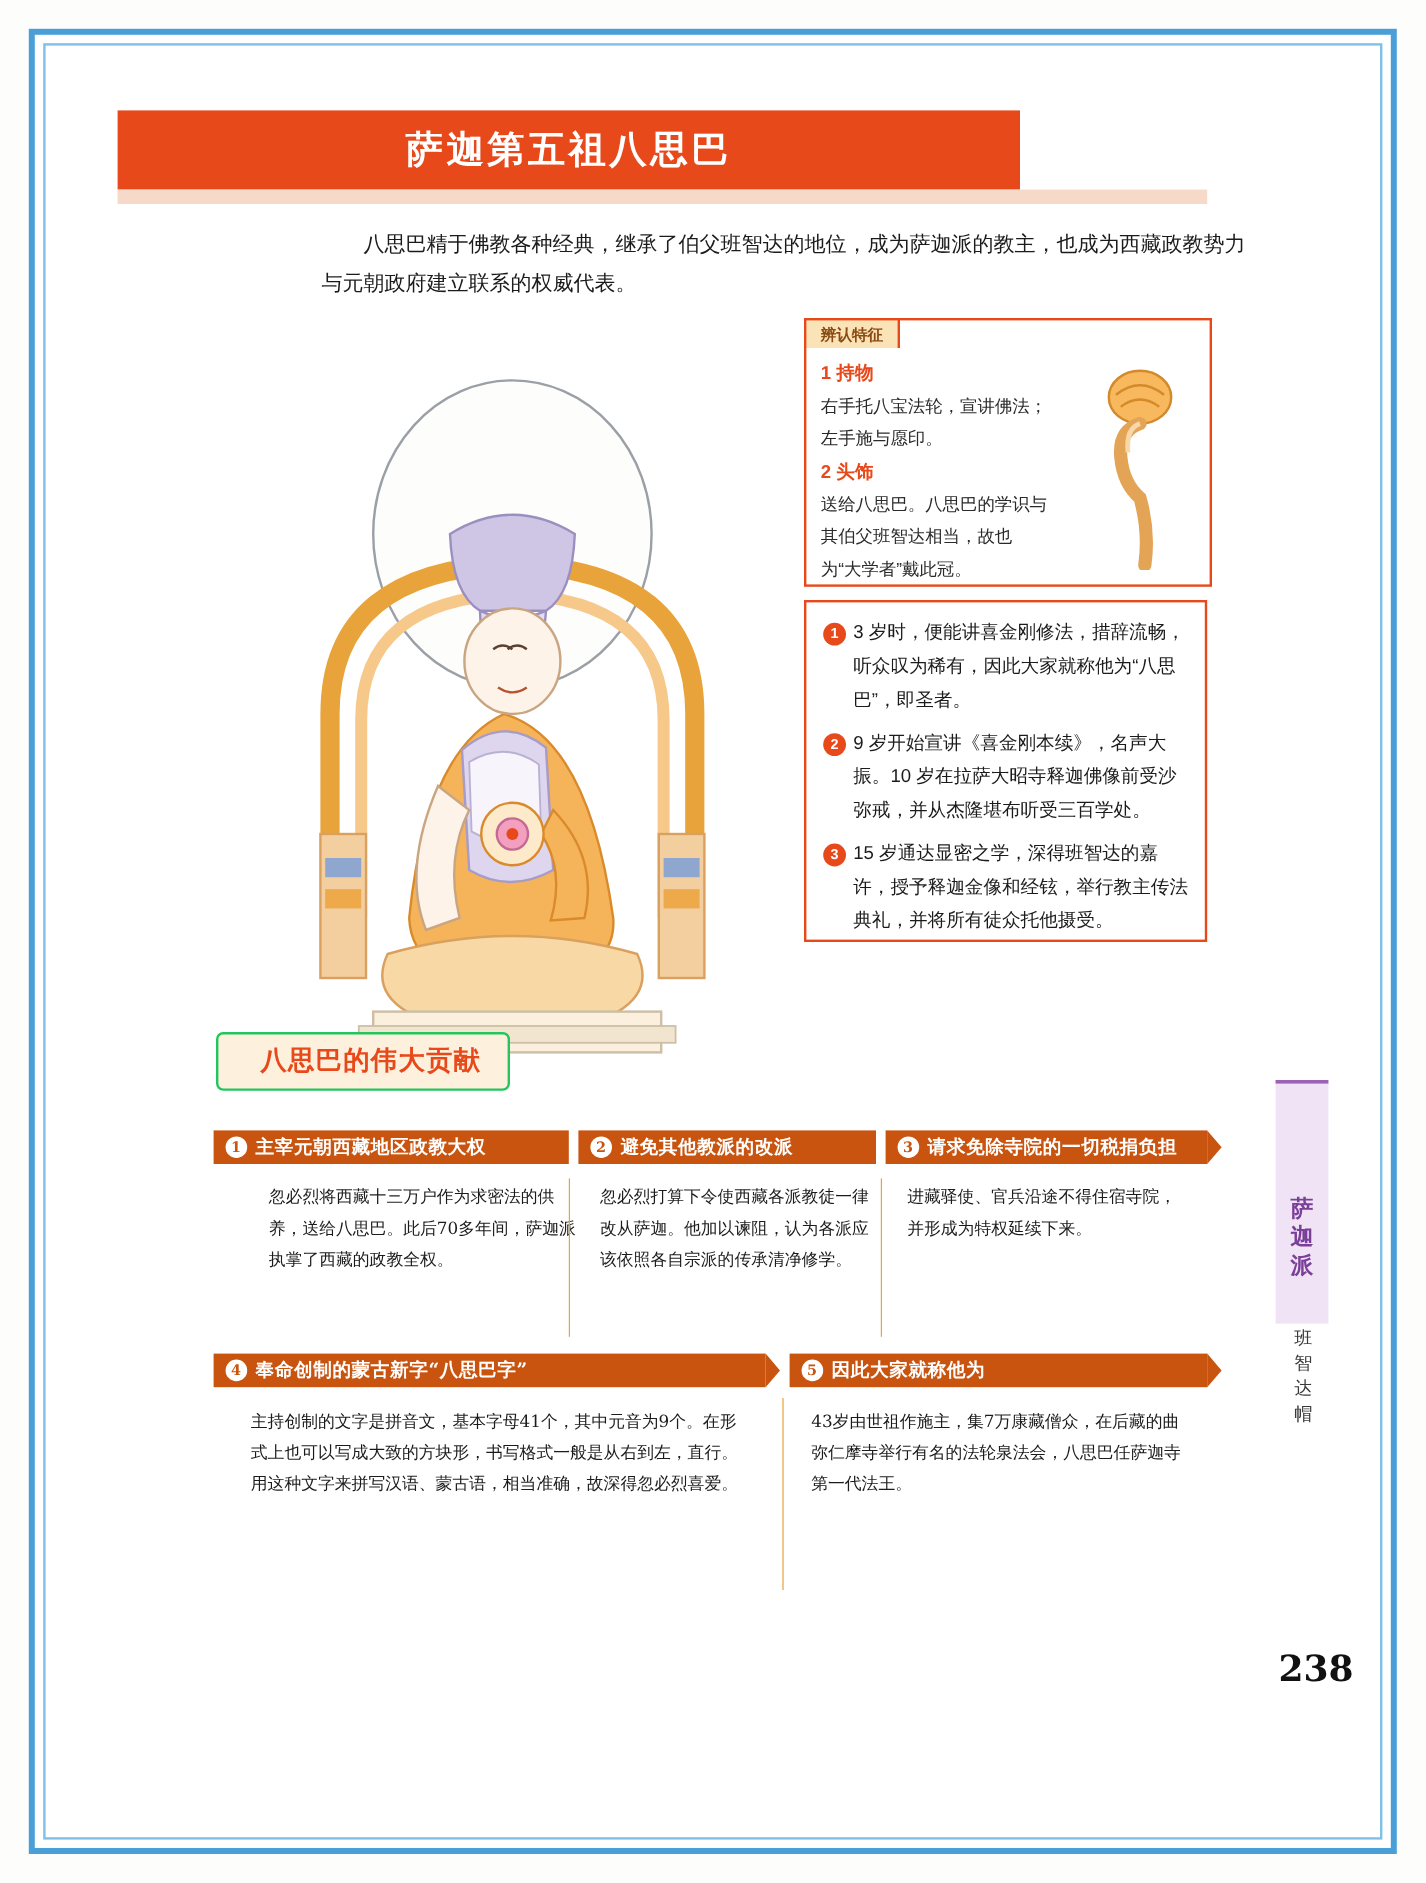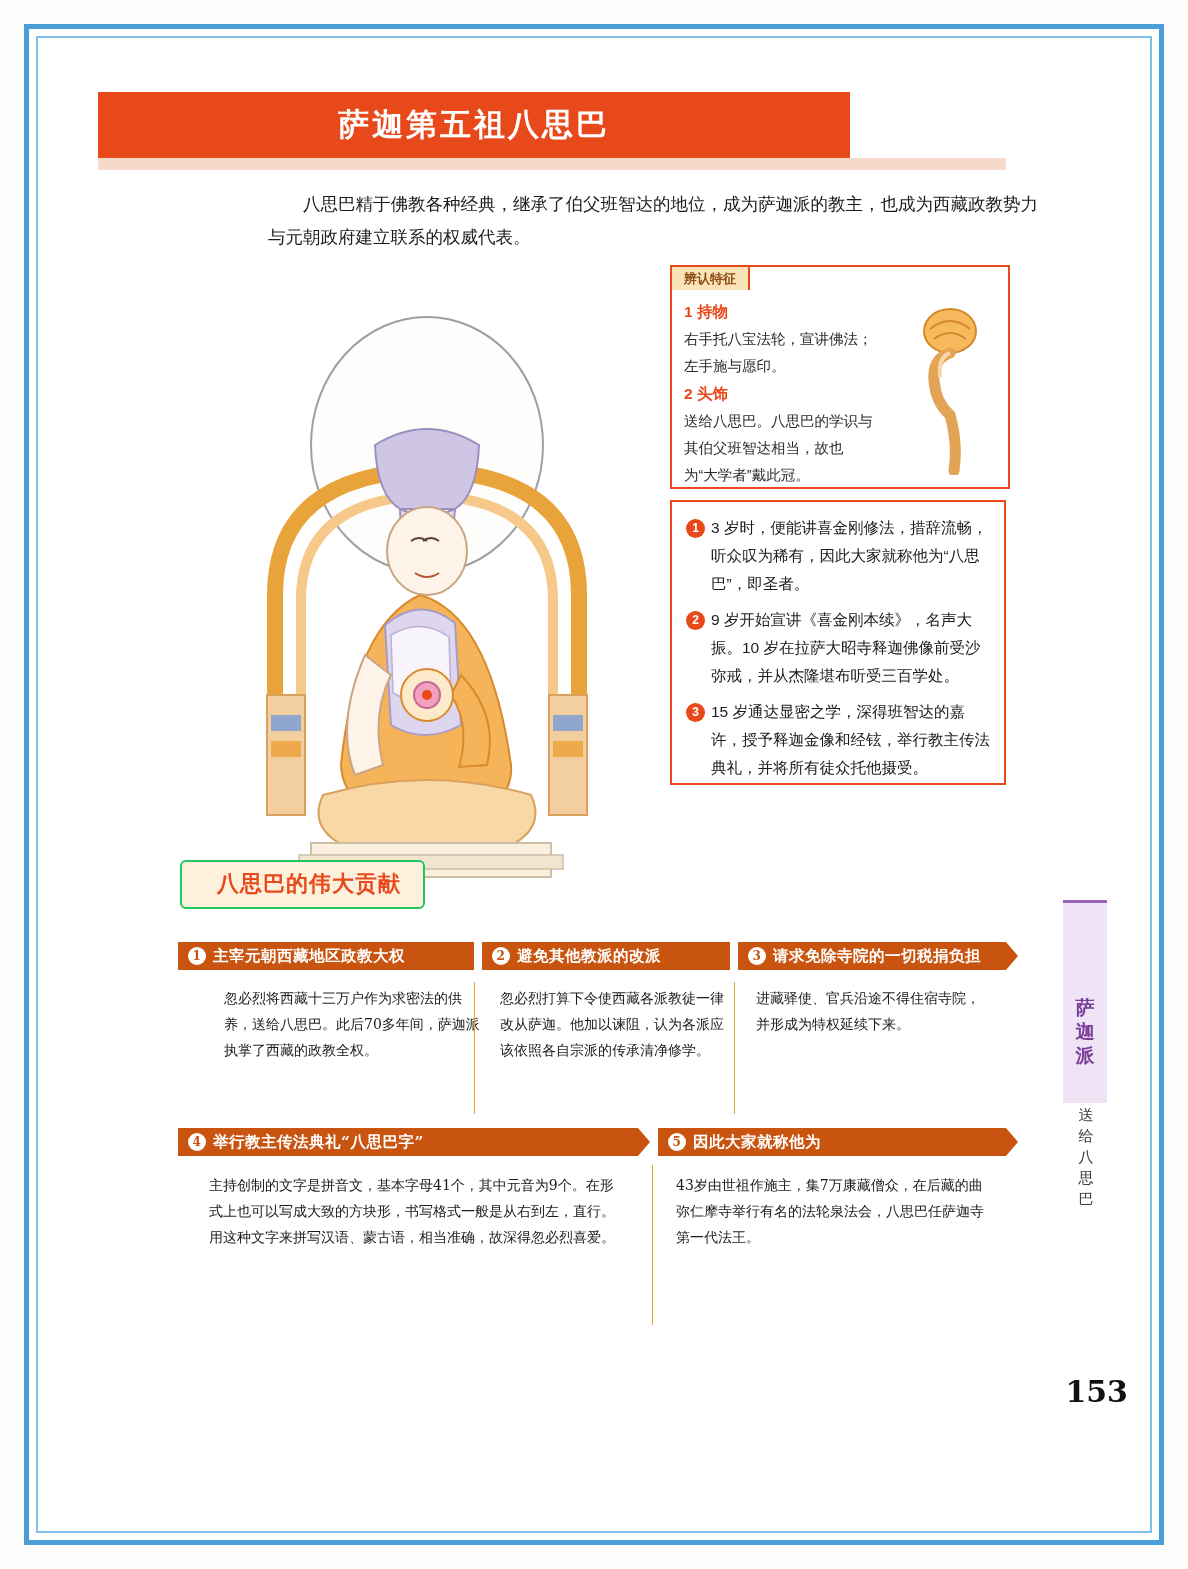--- a/index.html
+++ b/index.html
@@ -383,32 +383,32 @@
 
   <div class="col-text" style="left:196px; top:985px; width:262px;margin-left:28px;">忽必烈将西藏十三万户作为求密法的供养，送给八思巴。此后70多年间，萨迦派执掌了西藏的政教全权。</div>
   <div class="col-text" style="left:756px; top:985px; width:232px;">进藏驿使、官兵沿途不得住宿寺院，并形成为特权延续下来。</div>
   <div class="col-text" style="left:500px; top:985px; width:224px;">忽必烈打算下令使西藏各派教徒一律改从萨迦。他加以谏阻，认为各派应该依照各自宗派的传承清净修学。</div>
 
   <div class="vline" style="left:474px; top:982px; height:132px;"></div>
   <div class="vline" style="left:734px; top:982px; height:132px;"></div>
 
   <div class="bar" style="left:178px; top:1128px; width:460px;">
     <span class="bar-bullet">4</span>
-    <span>举行教主传法典礼“八思巴字”</span>
+    <span>奉命创制的蒙古新字“八思巴字”</span>
     <span class="bar-tip"></span>
   </div>
   <div class="bar" style="left:658px; top:1128px; width:348px;">
     <span class="bar-bullet">5</span>
     <span>因此大家就称他为</span>
     <span class="bar-tip"></span>
   </div>
 
   <div class="col-text" style="left:196px; top:1172px; width:418px;margin-left:13px;">主持创制的文字是拼音文，基本字母41个，其中元音为9个。在形式上也可以写成大致的方块形，书写格式一般是从右到左，直行。用这种文字来拼写汉语、蒙古语，相当准确，故深得忽必烈喜爱。</div>
   <div class="col-text" style="left:676px; top:1172px; width:312px;">43岁由世祖作施主，集7万康藏僧众，在后藏的曲弥仁摩寺举行有名的法轮泉法会，八思巴任萨迦寺第一代法王。</div>
 
   <div class="vline" style="left:652px; top:1165px; height:160px;"></div>
 
   <div class="side-tab"></div>
   <div class="side-tab-label">萨迦派</div>
-  <div class="side-sub-label">送给八思巴</div>
-
-  <div class="page-number">153</div>
+  <div class="side-sub-label">班智达帽</div>
+
+  <div class="page-number">238</div>
 </div>
 
 </body></html>

